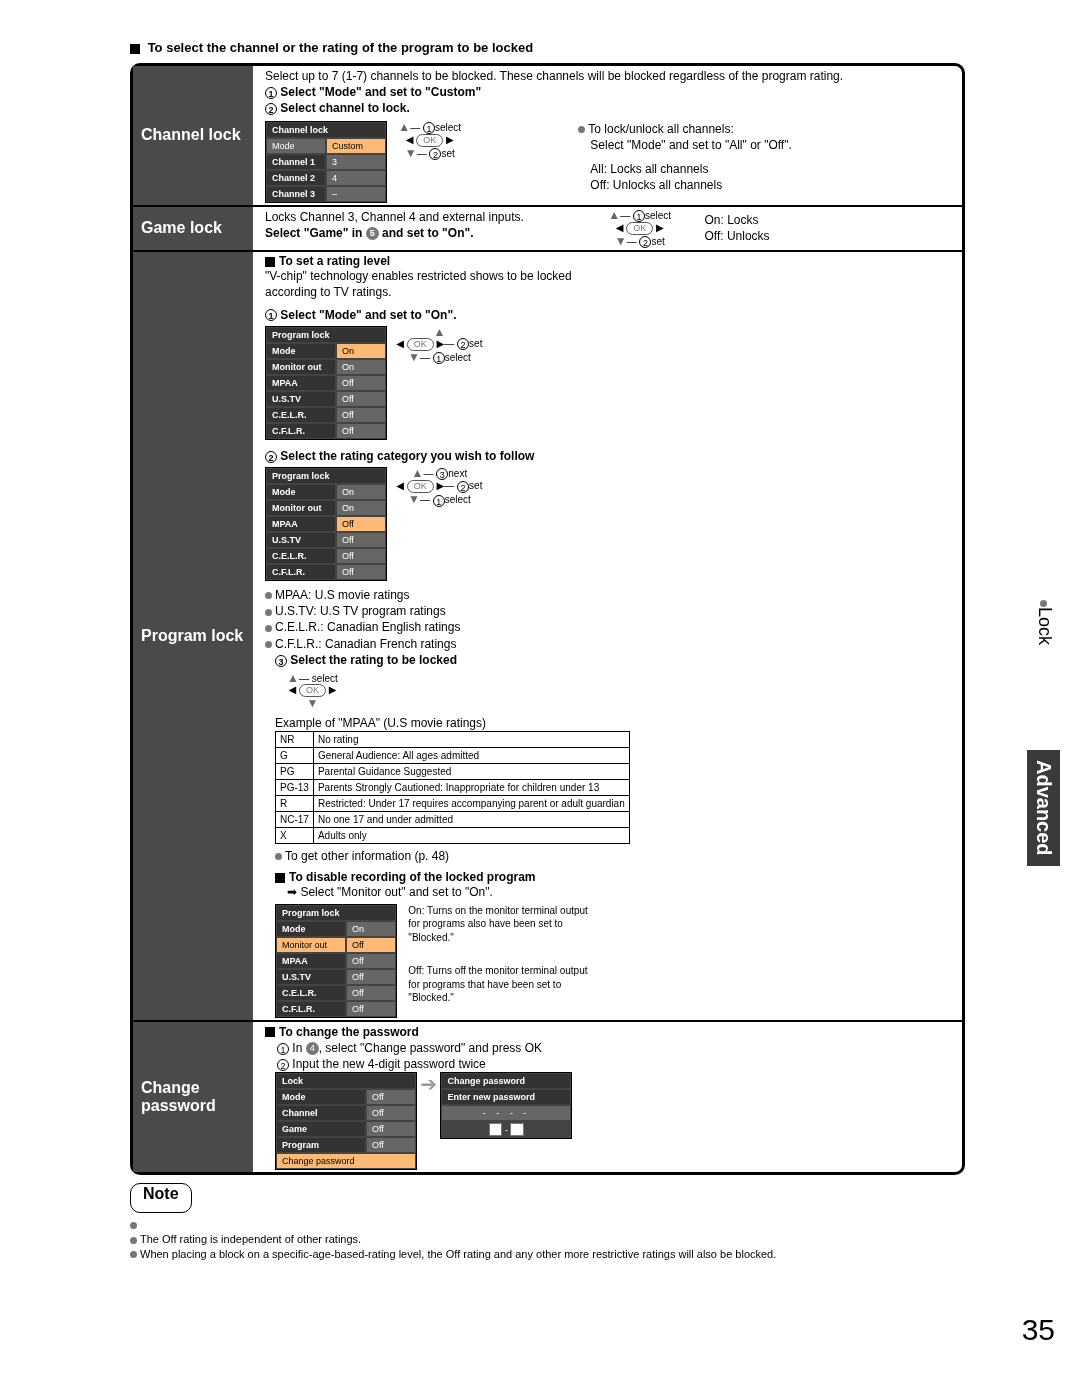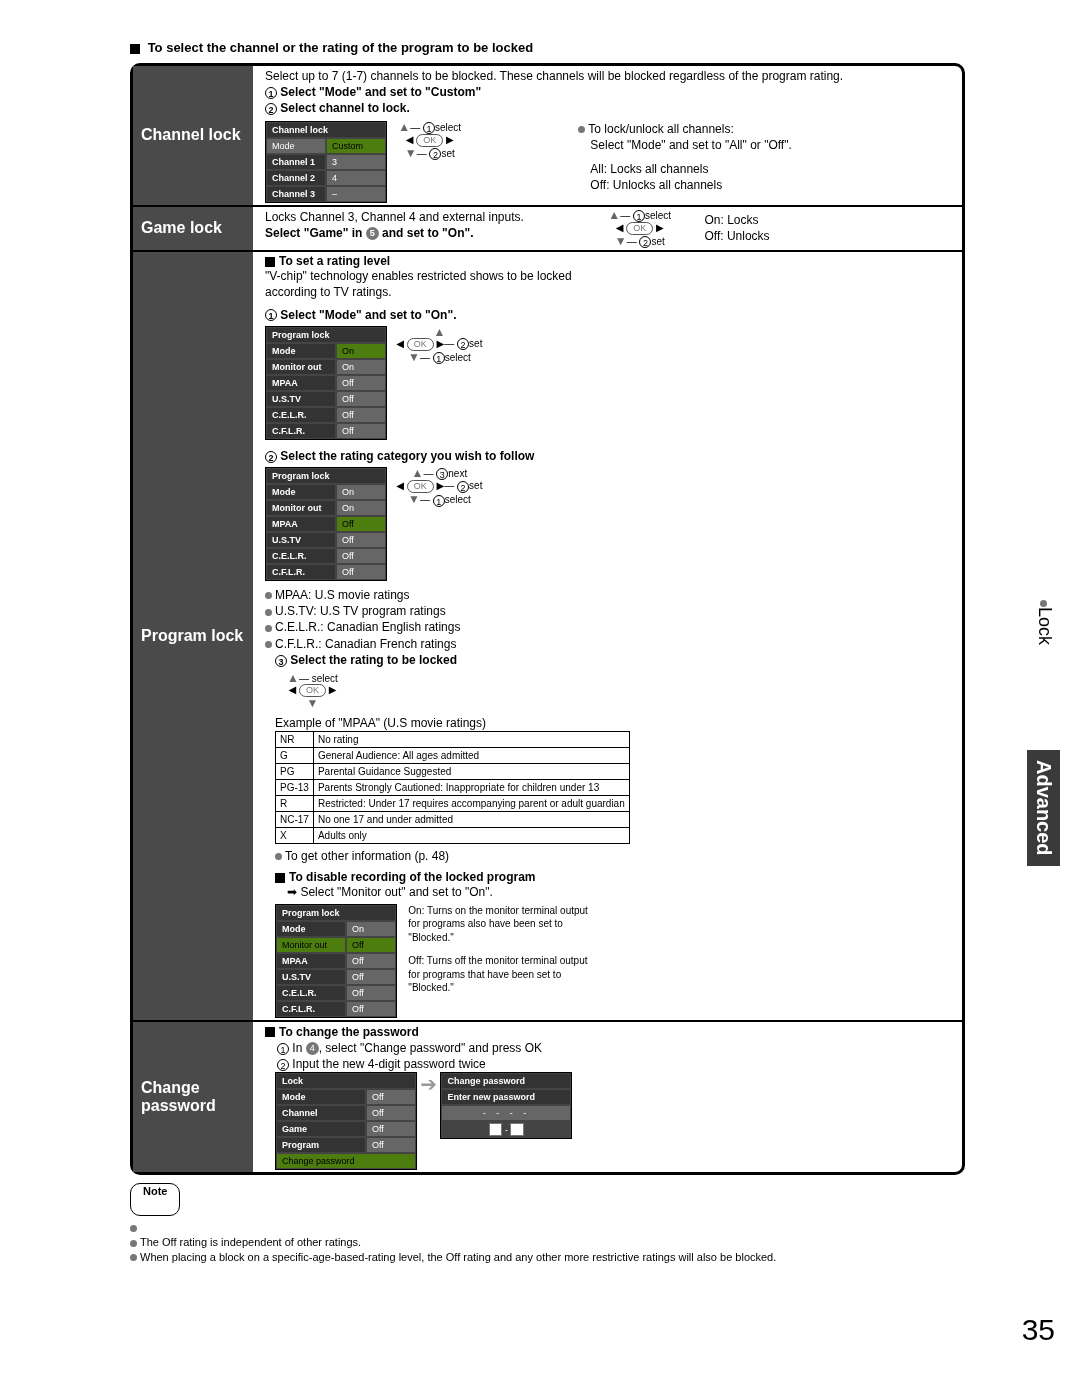--- a/index.html
+++ b/index.html
@@ -20,22 +20,22 @@
   .row-content { padding:2px 12px; border-bottom:2px solid #000; vertical-align:top;}
   .row-content.last, .row-label.last { border-bottom:none; }
   .instr { font-size:12px; line-height:1.35; }
   .bold { font-weight:bold; }
   .ok-btn { display:inline-block; border:1px solid #555; border-radius:10px; padding:1px 6px; font-size:9px; color:#777; vertical-align:middle;}
   .circ { display:inline-block; border:1px solid #000; border-radius:50%; width:12px; height:12px; font-size:9px; text-align:center; line-height:12px; vertical-align:middle;}
   .menu-box { border:1px solid #000; background:#555; display:inline-block; vertical-align:top;}
   .menu-row { display:flex; }
   .menu-cell { border:1px solid #444; background:#666; color:#fff; font-size:9px; padding:2px 5px; }
   .menu-cell.hdr { background:#333; font-weight:bold; }
-  .menu-cell.high { background:#4d7c0f; color:#000; }
-  .note-pill { border:1px solid #000; border-radius:10px; padding:1px 12px 18px 12px; font-weight:bold; font-size:11px; display:inline-block; margin: 8px 0 4px 0; text-align: center;}
+  .menu-cell.high { background:#fdba74; color:#000; }
+  .note-pill { border:1px solid #000; border-radius:10px; padding:1px 12px 9px 12px; font-weight:bold; font-size:16px; display:inline-block; margin: 8px 0 4px 0; text-align: center;}
   .rating-tab { border-collapse:collapse; font-size:10px; }
   .rating-tab td { border:1px solid #000; padding:2px 4px; }
   .sub-hdr { font-weight:bold; font-size:12px; }
   .side-label { position:absolute; right:25px; top:600px; writing-mode:vertical-rl; font-size:18px;}
   .side-adv { position:absolute; right:20px; top:750px; writing-mode:vertical-rl; background:#3a3a3a; color:#fff; font-weight:bold; padding:10px 5px; font-size:20px;}
   .page-num { position:absolute; right:25px; bottom:35px; font-size:30px;}
   .dbullet { display:inline-block; width:7px; height:7px; background:#777; border-radius:50%; margin-right:3px; vertical-align:middle;}
   .num-circle-fill { display:inline-block; background:#777; color:#fff; border-radius:50%; width:13px; height:13px; font-size:9px; text-align:center; line-height:13px; vertical-align:middle;}
   .arrow-right { color:#999; font-size:20px; vertical-align:middle;}
   .kbd { border:1px solid #777; background:#fff; padding:0 3px; font-size:10px;}
@@ -283,21 +283,21 @@
                     <div class="menu-cell" style="width:50px">Off</div>
                   </div>
            <div class="menu-row">
                     <div class="menu-cell hdr" style="width:70px">C.F.L.R.</div>
                     <div class="menu-cell" style="width:50px">Off</div>
                   </div>
          </div>
        </div>
        <div class="col instr" style="width:190px; margin-left:8px; font-size:10px;">
          <div>On: Turns on the monitor terminal output for programs also have been set to "Blocked."</div>
-         <div style="margin-top:10px;">Off: Turns off the monitor terminal output for programs that have been set to "Blocked."</div>
+         <div style="margin-top:20px;">Off: Turns off the monitor terminal output for programs that have been set to "Blocked."</div>
        </div>
      </div>
    </div>
  </td>
 </tr>
 
 <tr>
  <td class="row-label last"><span>Change password</span></td>
  <td class="row-content last">
    <div class="col instr" style="width:330px;">

